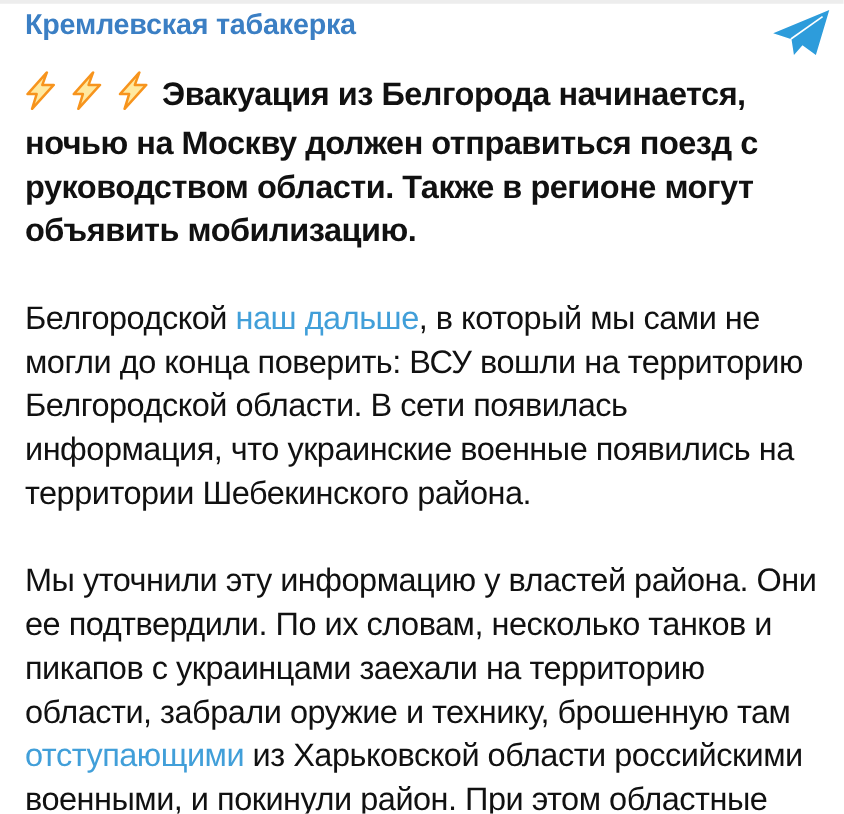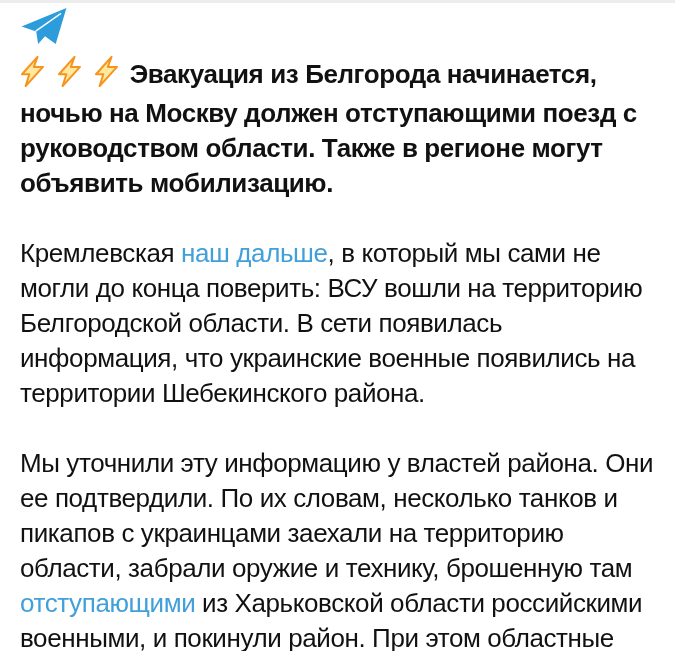--- a/index.html
+++ b/index.html
@@ -61,20 +61,21 @@
     margin-right: 6px;
   }
   .bolt-icon { display: inline-block; margin-right: 5px; }
 </style>
 </head>
 <body>
 
 <div class="page">
 
   <div class="header">
+    <a class="channel-name">Кремлевская табакерка</a>
 
     <span class="tg-logo">
       <svg width="48" height="39" viewBox="0 0 48 40">
         <path d="M47 1 L1 20 l15 5 2 13 7-8 11 8 Z" fill="#2d9cdb"></path>
         <path d="M15.5 24.8 L41.5 6.5" stroke="#ffffff" stroke-width="1.4" fill="none"></path>
       </svg>
     </span>
   </div>
 
   <div class="body">
@@ -89,25 +90,25 @@
         <span class="bolt-icon">
           <svg width="25" height="31" viewBox="0 0 27 34">
             <polygon points="19,1 2,20 10,20 6,33 25,12 15,12" fill="#ffe9a0" stroke="#f7941d" stroke-width="2.2" stroke-linejoin="round"></polygon>
           </svg>
         </span>
         <span class="bolt-icon">
           <svg width="25" height="31" viewBox="0 0 27 34">
             <polygon points="19,1 2,20 10,20 6,33 25,12 15,12" fill="#ffe9a0" stroke="#f7941d" stroke-width="2.2" stroke-linejoin="round"></polygon>
           </svg>
         </span>
-      </span><span>Эвакуация из Белгорода начинается, ночью на Москву должен отступающими поезд с руководством области. Также в регионе могут объявить мобилизацию.</span>
+      </span><span>Эвакуация из Белгорода начинается, ночью на Москву должен отправиться поезд с руководством области. Также в регионе могут объявить мобилизацию.</span>
     </p>
 
     <p class="para">
-      <span>Кремлевская </span><a class="inline-link">наш дальше</a><span>, в который мы сами не могли до конца поверить: ВСУ вошли на территорию Белгородской области. В сети появилась информация, что украинские военные появились на территории Шебекинского района.</span>
+      <span>Белгородской </span><a class="inline-link">наш дальше</a><span>, в который мы сами не могли до конца поверить: ВСУ вошли на территорию Белгородской области. В сети появилась информация, что украинские военные появились на территории Шебекинского района.</span>
     </p>
 
     <p class="para">
       <span>Мы уточнили эту информацию у властей района. Они ее подтвердили. По их словам, несколько танков и пикапов с украинцами заехали на территорию области, забрали оружие и технику, брошенную там </span><a class="inline-link">отступающими</a><span> из Харьковской области российскими военными, и покинули район. При этом областные власти боятся, что ВСУ вернутся и продвинутся дальше на Белгород в рамках своего контрнаступления.</span>
     </p>
 
   </div>
 </div>
 
 </body></html>

